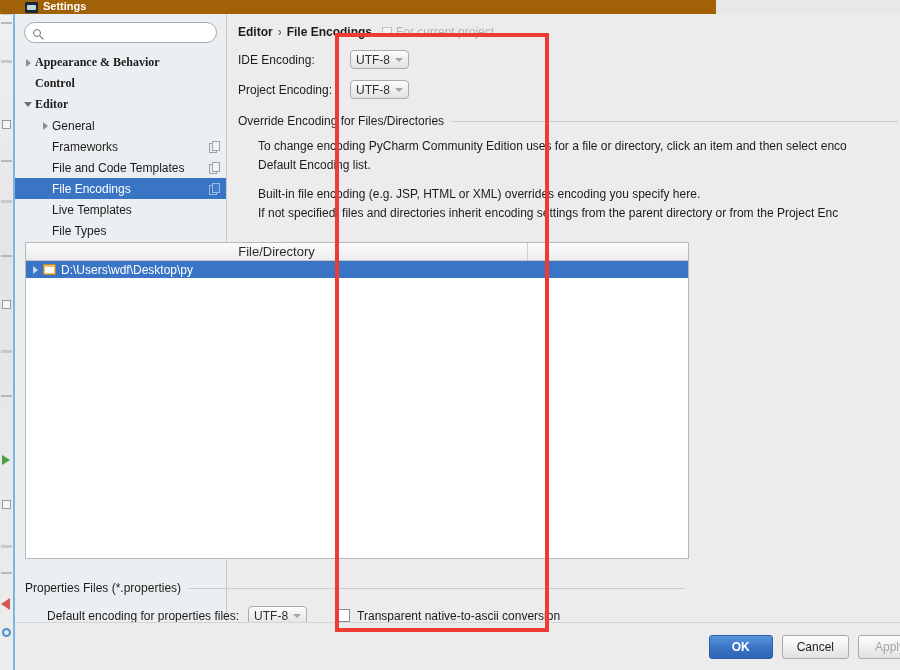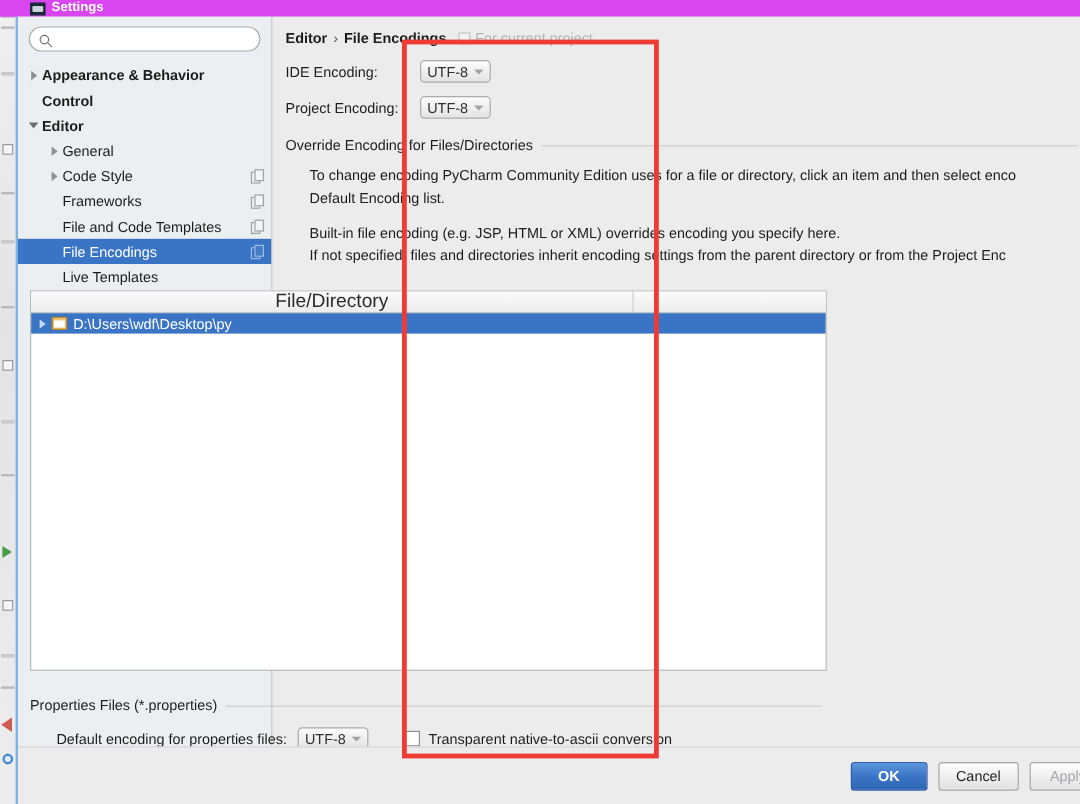--- a/index.html
+++ b/index.html
@@ -25,22 +25,22 @@
   .bg-green { position:absolute; left:2px; top:455px; width:0;height:0;
     border-top:5px solid transparent;border-bottom:5px solid transparent;border-left:8px solid #4a9e4a;}
   .bg-red { position:absolute; left:1px; top:598px; width:0;height:0;
     border-top:6px solid transparent;border-bottom:6px solid transparent;border-right:9px solid #cf5a52;}
   .bg-blue-dot { position:absolute; left:2px; top:628px; width:9px;height:9px;border-radius:50%;
     border:2px solid #4d8fcc; background:#dceaf7;}
   .bg-icn { position:absolute; left:2px; width:9px; height:9px; border:1px solid #9a9a9a; background:#f5f5f5;}
 
   
   .titlebar {
-    position: absolute; left: 0; top: 0; width: 900px; height: 14px;
-    background: #d946ef;
+    position: absolute; left: 0; top: 0; width: 716px; height: 14px;
+    background: #a16207;
     color: #ffffff;
     font-size: 11px; font-weight: bold;
     display: flex; align-items: center;
     overflow: hidden;
   }
   .titlebar .tb-icon {
     width: 13px; height: 11px; margin: 0 5px 0 25px;
     background: #1b2a38; border-radius: 1px; position: relative; flex: none;
   }
   .titlebar .tb-icon::after {
@@ -93,21 +93,21 @@
     width: 0; height: 0; border-top: 4px solid transparent; border-bottom: 4px solid transparent;
     border-left: 5px solid #8c9094;
   }
   .tw .tri-d {
     width: 0; height: 0; border-left: 4px solid transparent; border-right: 4px solid transparent;
     border-top: 5px solid #6d7073;
   }
   .tree-label { white-space: nowrap; font-size: 12px; }
   .tree-item.lvl0 { padding-left: 6px; }
   .tree-item.lvl1 { padding-left: 23px; }
-  .tree-item.bold .tree-label { font-weight: bold; }
+  .tree-item.bold .tree-label { font-weight: bold; font-family: Liberation Serif, serif; }
   .copy-icn {
     margin-left: auto; width: 10px; height: 11px; flex: none; position: relative; opacity: .62;
   }
   .copy-icn::before {
     content: ""; position: absolute; left: 0; top: 2px; width: 6px; height: 8px;
     border: 1px solid #6f7478; background: #eceff1;
   }
   .copy-icn::after {
     content: ""; position: absolute; left: 3px; top: 0; width: 6px; height: 8px;
     border: 1px solid #6f7478; background: #f6f8f9;
@@ -156,21 +156,21 @@
   .table-wrap {
     position: absolute; left: 10px; top: 228px; width: 664px; height: 317px;
     border: 1px solid #b6b8ba; background: #ffffff;
   }
   .th-row {
     display: flex; height: 18px; background: linear-gradient(180deg,#fbfbfb 0%,#ececec 100%);
     border-bottom: 1px solid #c3c5c7;
   }
   .th {
     display: flex; align-items: center; justify-content: center;
-    font-size: 16px; color: #2b2b2b; position: relative;
+    font-size: 13px; color: #2b2b2b; position: relative;
   }
   .th.c1 { width: 502px; border-right: 1px solid #cfd1d3; }
   .th.c2 { flex: 1; justify-content: flex-end; padding-right: 4px; }
   .tr {
     display: flex; align-items: center; height: 17px; background: #3a74c4; color: #ffffff;
   }
   .tr .tri-r-w {
     width: 0; height: 0; border-top: 4px solid transparent; border-bottom: 4px solid transparent;
     border-left: 5px solid #c6d8ef; margin: 0 5px 0 7px; flex: none;
   }
@@ -274,27 +274,20 @@
             </span>
             <span class="tree-label">Editor</span>
           </div>
           <div class="tree-item lvl1">
             <span class="tw">
               <span class="tri-r"></span>
             </span>
             <span class="tree-label">General</span>
           </div>
           <div class="tree-item lvl1">
-            <span class="tw">
-              <span class="tri-r"></span>
-            </span>
-            <span class="tree-label">Code Style</span>
-            <span class="copy-icn"></span>
-          </div>
-          <div class="tree-item lvl1">
             <span class="tw"></span>
             <span class="tree-label">Frameworks</span>
             <span class="copy-icn"></span>
           </div>
           <div class="tree-item lvl1">
             <span class="tw"></span>
             <span class="tree-label">File and Code Templates</span>
             <span class="copy-icn"></span>
           </div>
           <div class="tree-item lvl1 selected">

